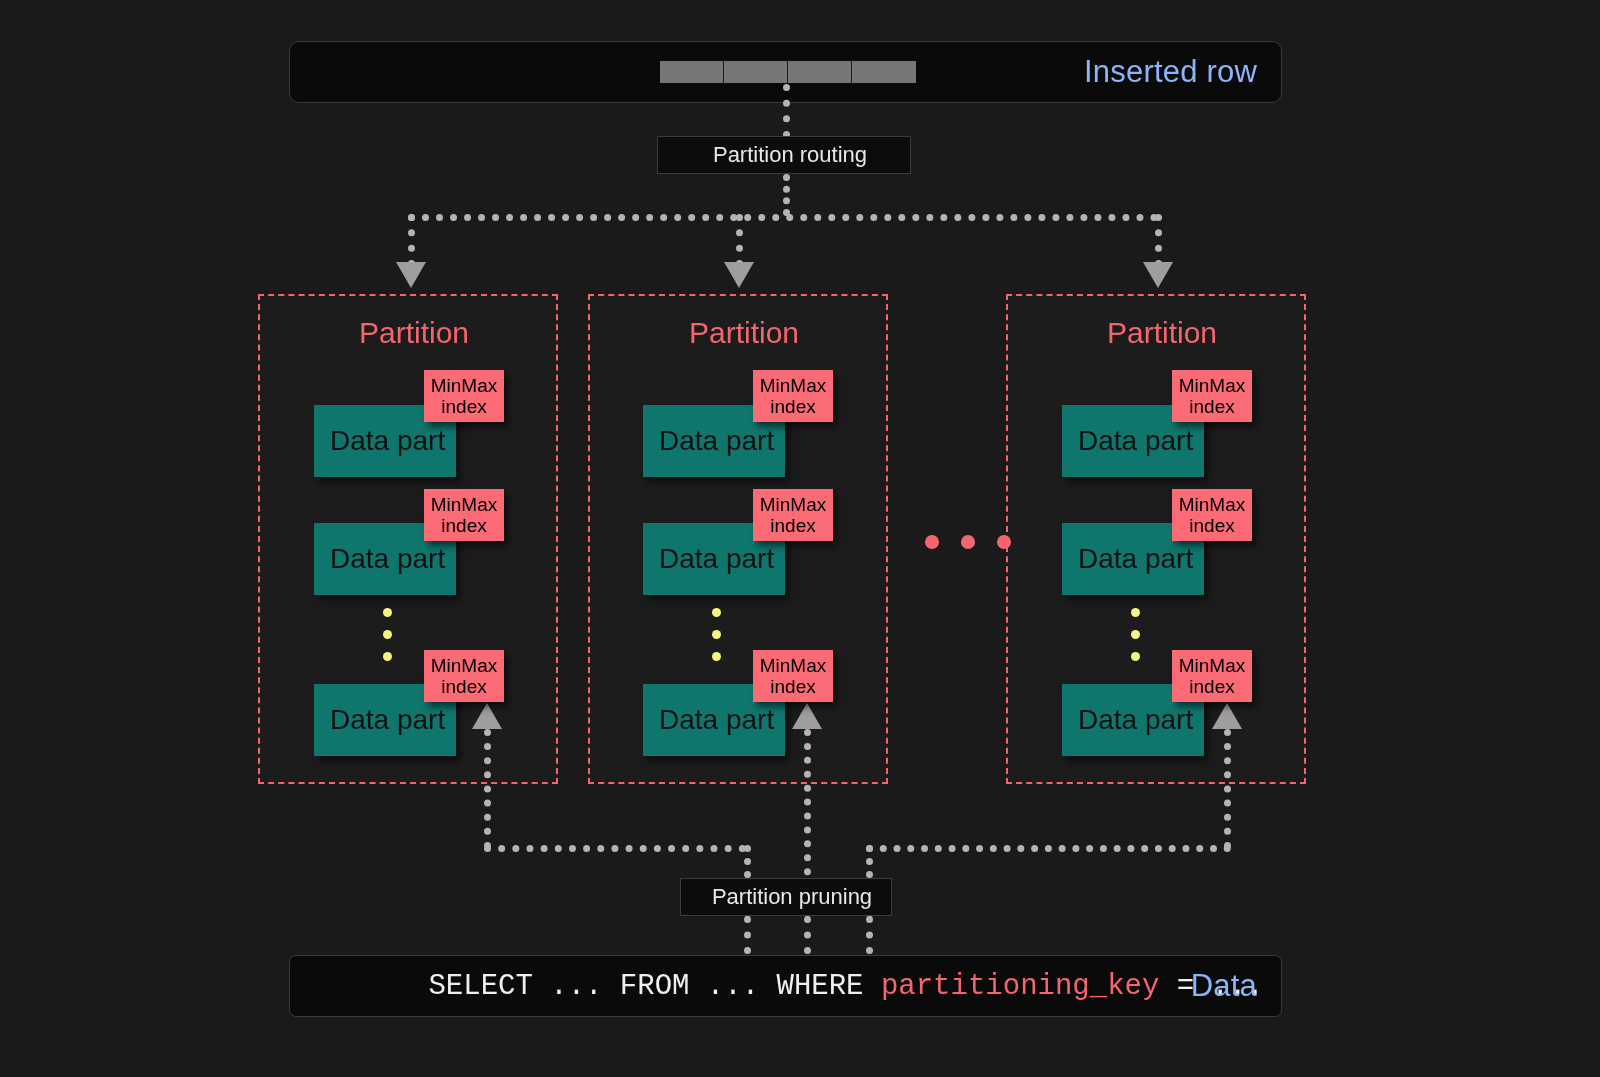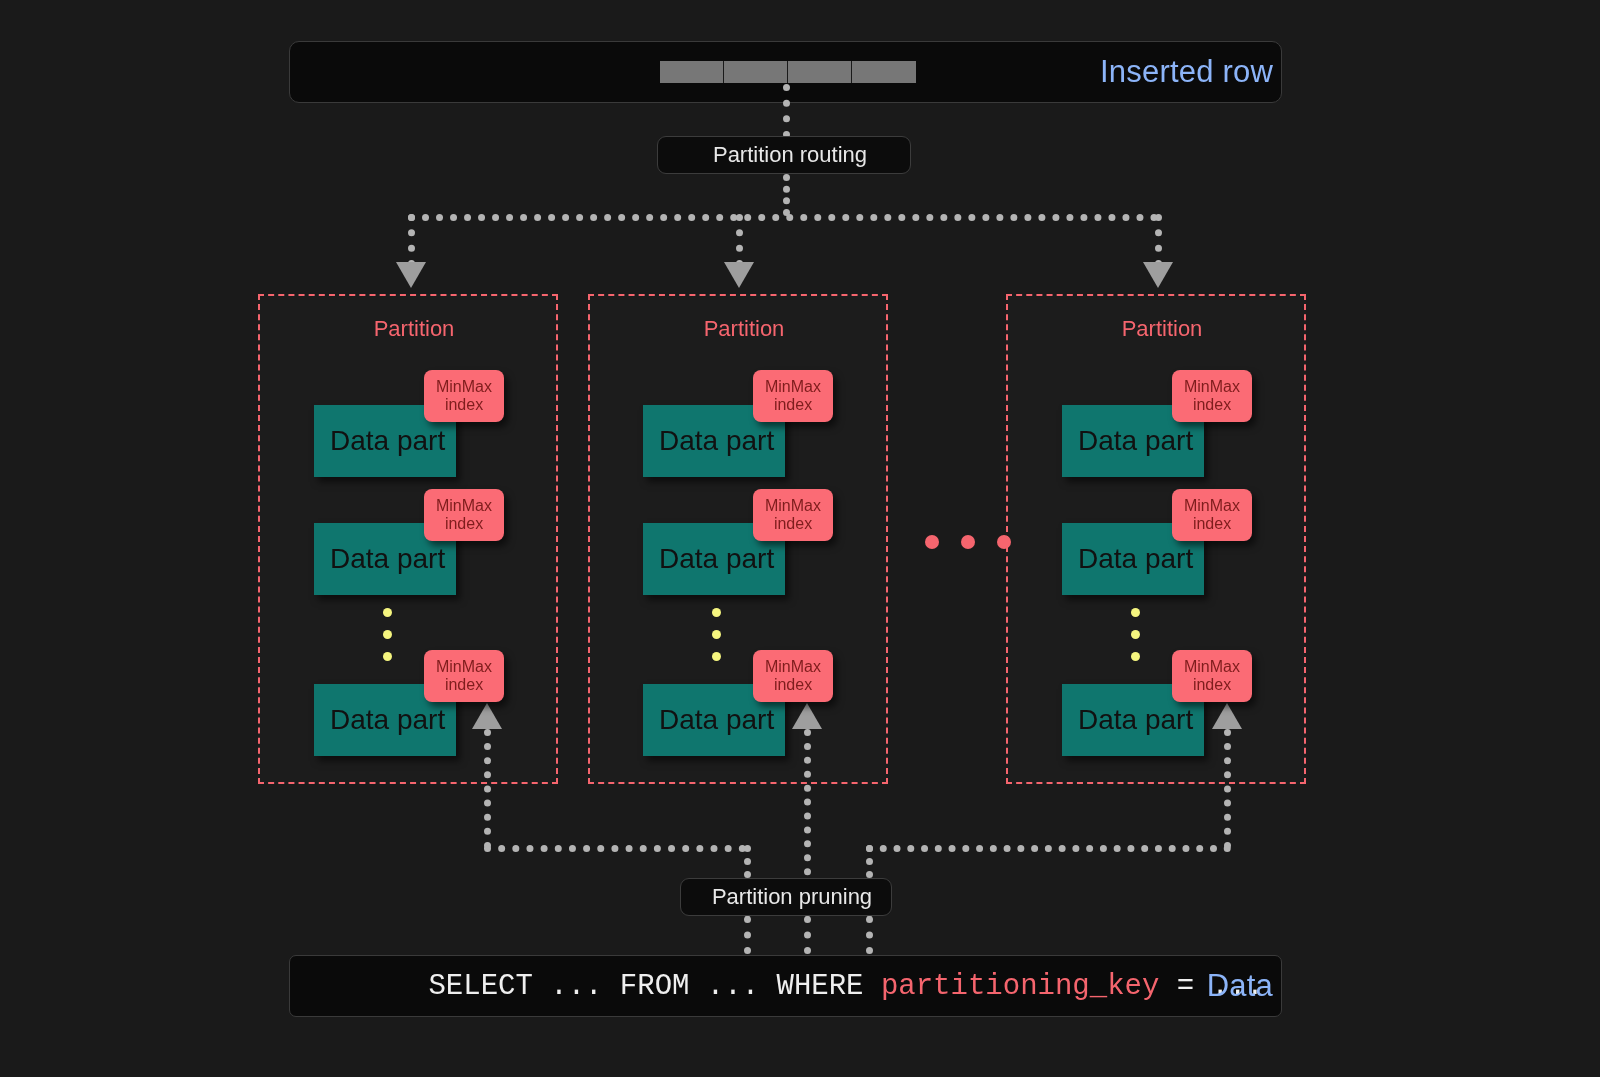--- a/index.html
+++ b/index.html
@@ -15,91 +15,90 @@
   .darkbar {
     position: absolute;
     background: #0a0a0a;
     border: 1px solid #3a3a3a;
     border-radius: 10px;
     display: flex;
     align-items: center;
   }
   .bar-label {
     position: absolute;
-    right: 8px;
+    right: 24px;
     font-size: 31px;
     color: #8cb4f8;
     letter-spacing: .2px;
     white-space: nowrap;
   }
 
   
   .row-cells { position: absolute; display: flex; }
   .row-cell {
     width: 64px; height: 22px;
     background: #777777;
     border-right: 1px solid #1a1a1a;
   }
   .row-cell:last-child { border-right: none; }
 
   
   .pill {
     position: absolute;
     background: #0c0c0c;
     border: 1px solid #3c3c3c;
-    border-radius: 9px;
+    border-radius: 0;
     display: flex;
     align-items: center;
     justify-content: center;
     font-size: 22px;
     color: #e8e8e8;
     z-index: 6;
     padding-left: 12px;
   }
 
   
   .partition {
     position: absolute;
     border: 2px dashed #f5656e;
     background: rgba(255,255,255,0.012);
   }
   .partition-title {
     position: absolute;
     top: 20px; left: 12px; right: 0;
     text-align: center;
-    font-size: 22px;
+    font-size: 30px;
     color: #f5656e;
   }
 
   
   .datapart {
     position: absolute;
     background: #0f766e;
     color: #111;
     font-size: 28px;
     display: flex;
     align-items: center;
     padding-left: 16px;
     box-shadow: 4px 5px 7px rgba(0,0,0,0.55);
     z-index: 3;
   }
   .minmax {
     position: absolute;
     background: #fb6b75;
-    color: #7f1d1d;
-    font-size: 16px;
+    color: #000000;
+    font-size: 19px;
     line-height: 1.12;
     text-align: center;
     display: flex;
     flex-direction: column;
     align-items: center;
     justify-content: center;
     box-shadow: 4px 5px 7px rgba(0,0,0,0.55);
     z-index: 4;
-    border-radius: 8px;
   }
 
   
   .vdots { position: absolute; z-index: 3; }
   .vdots i {
     display: block;
     width: 9px; height: 9px;
     border-radius: 50%;
     background: #f5f57f;
     margin-bottom: 13px;

